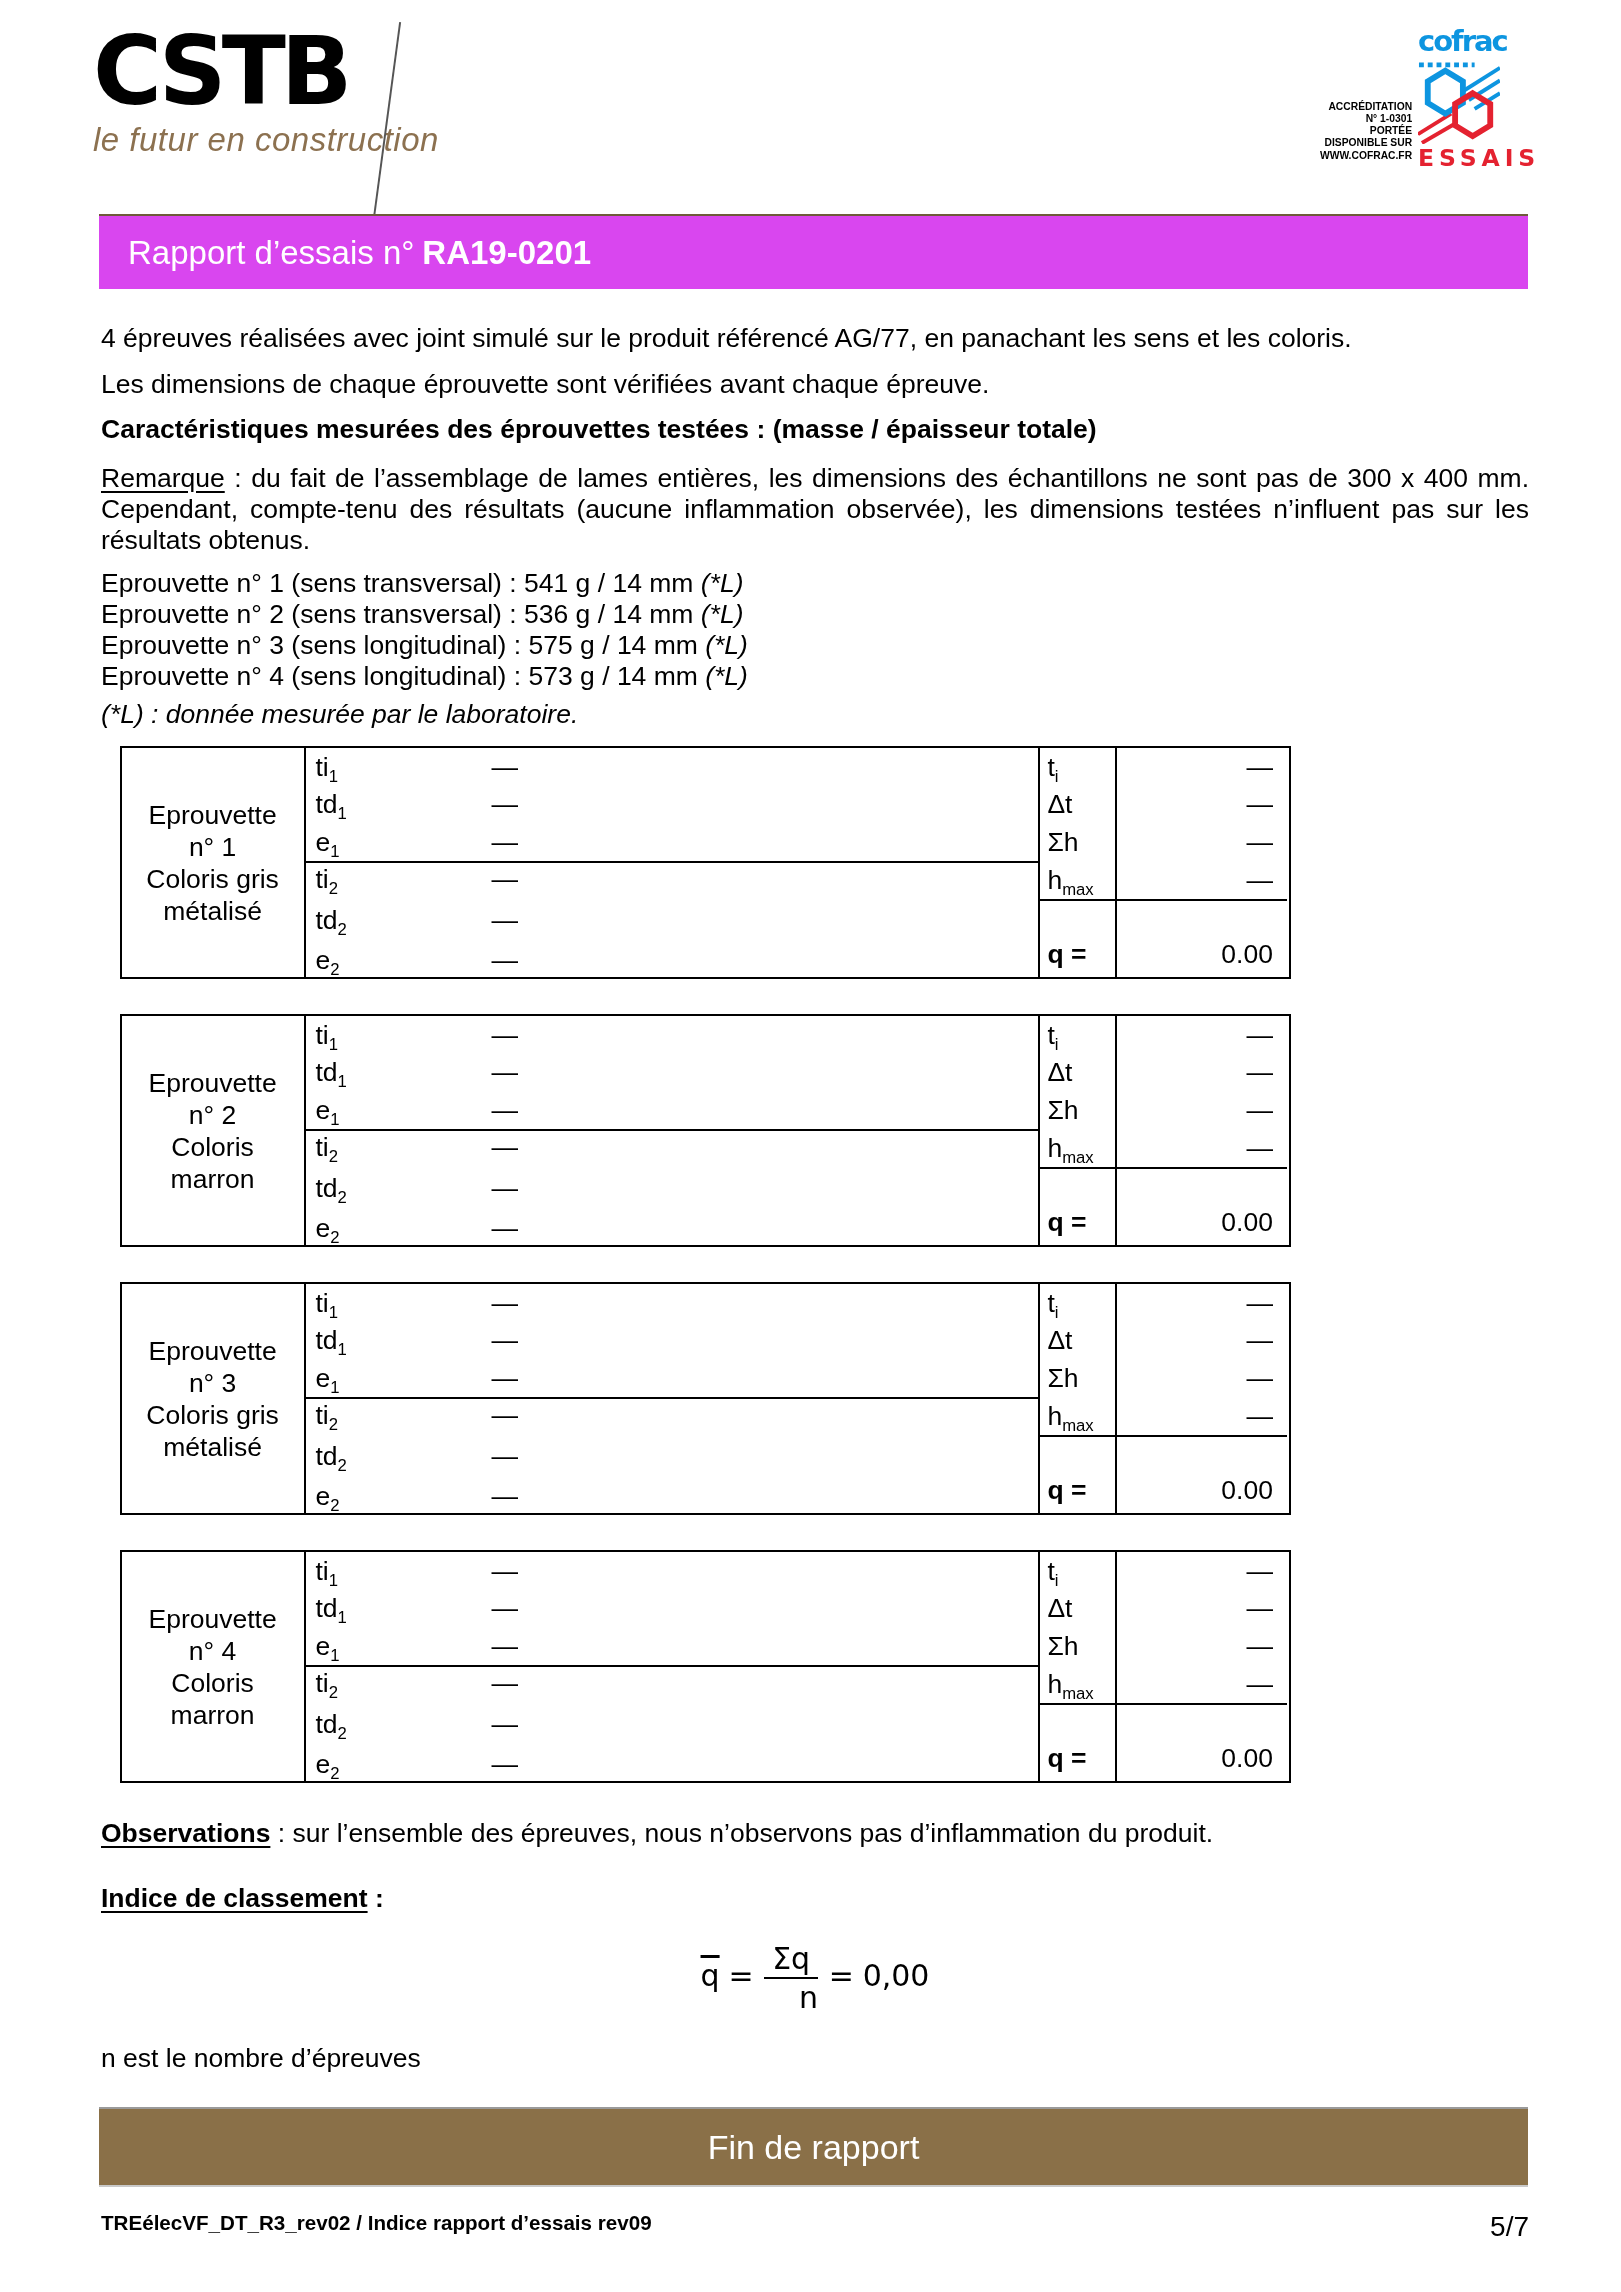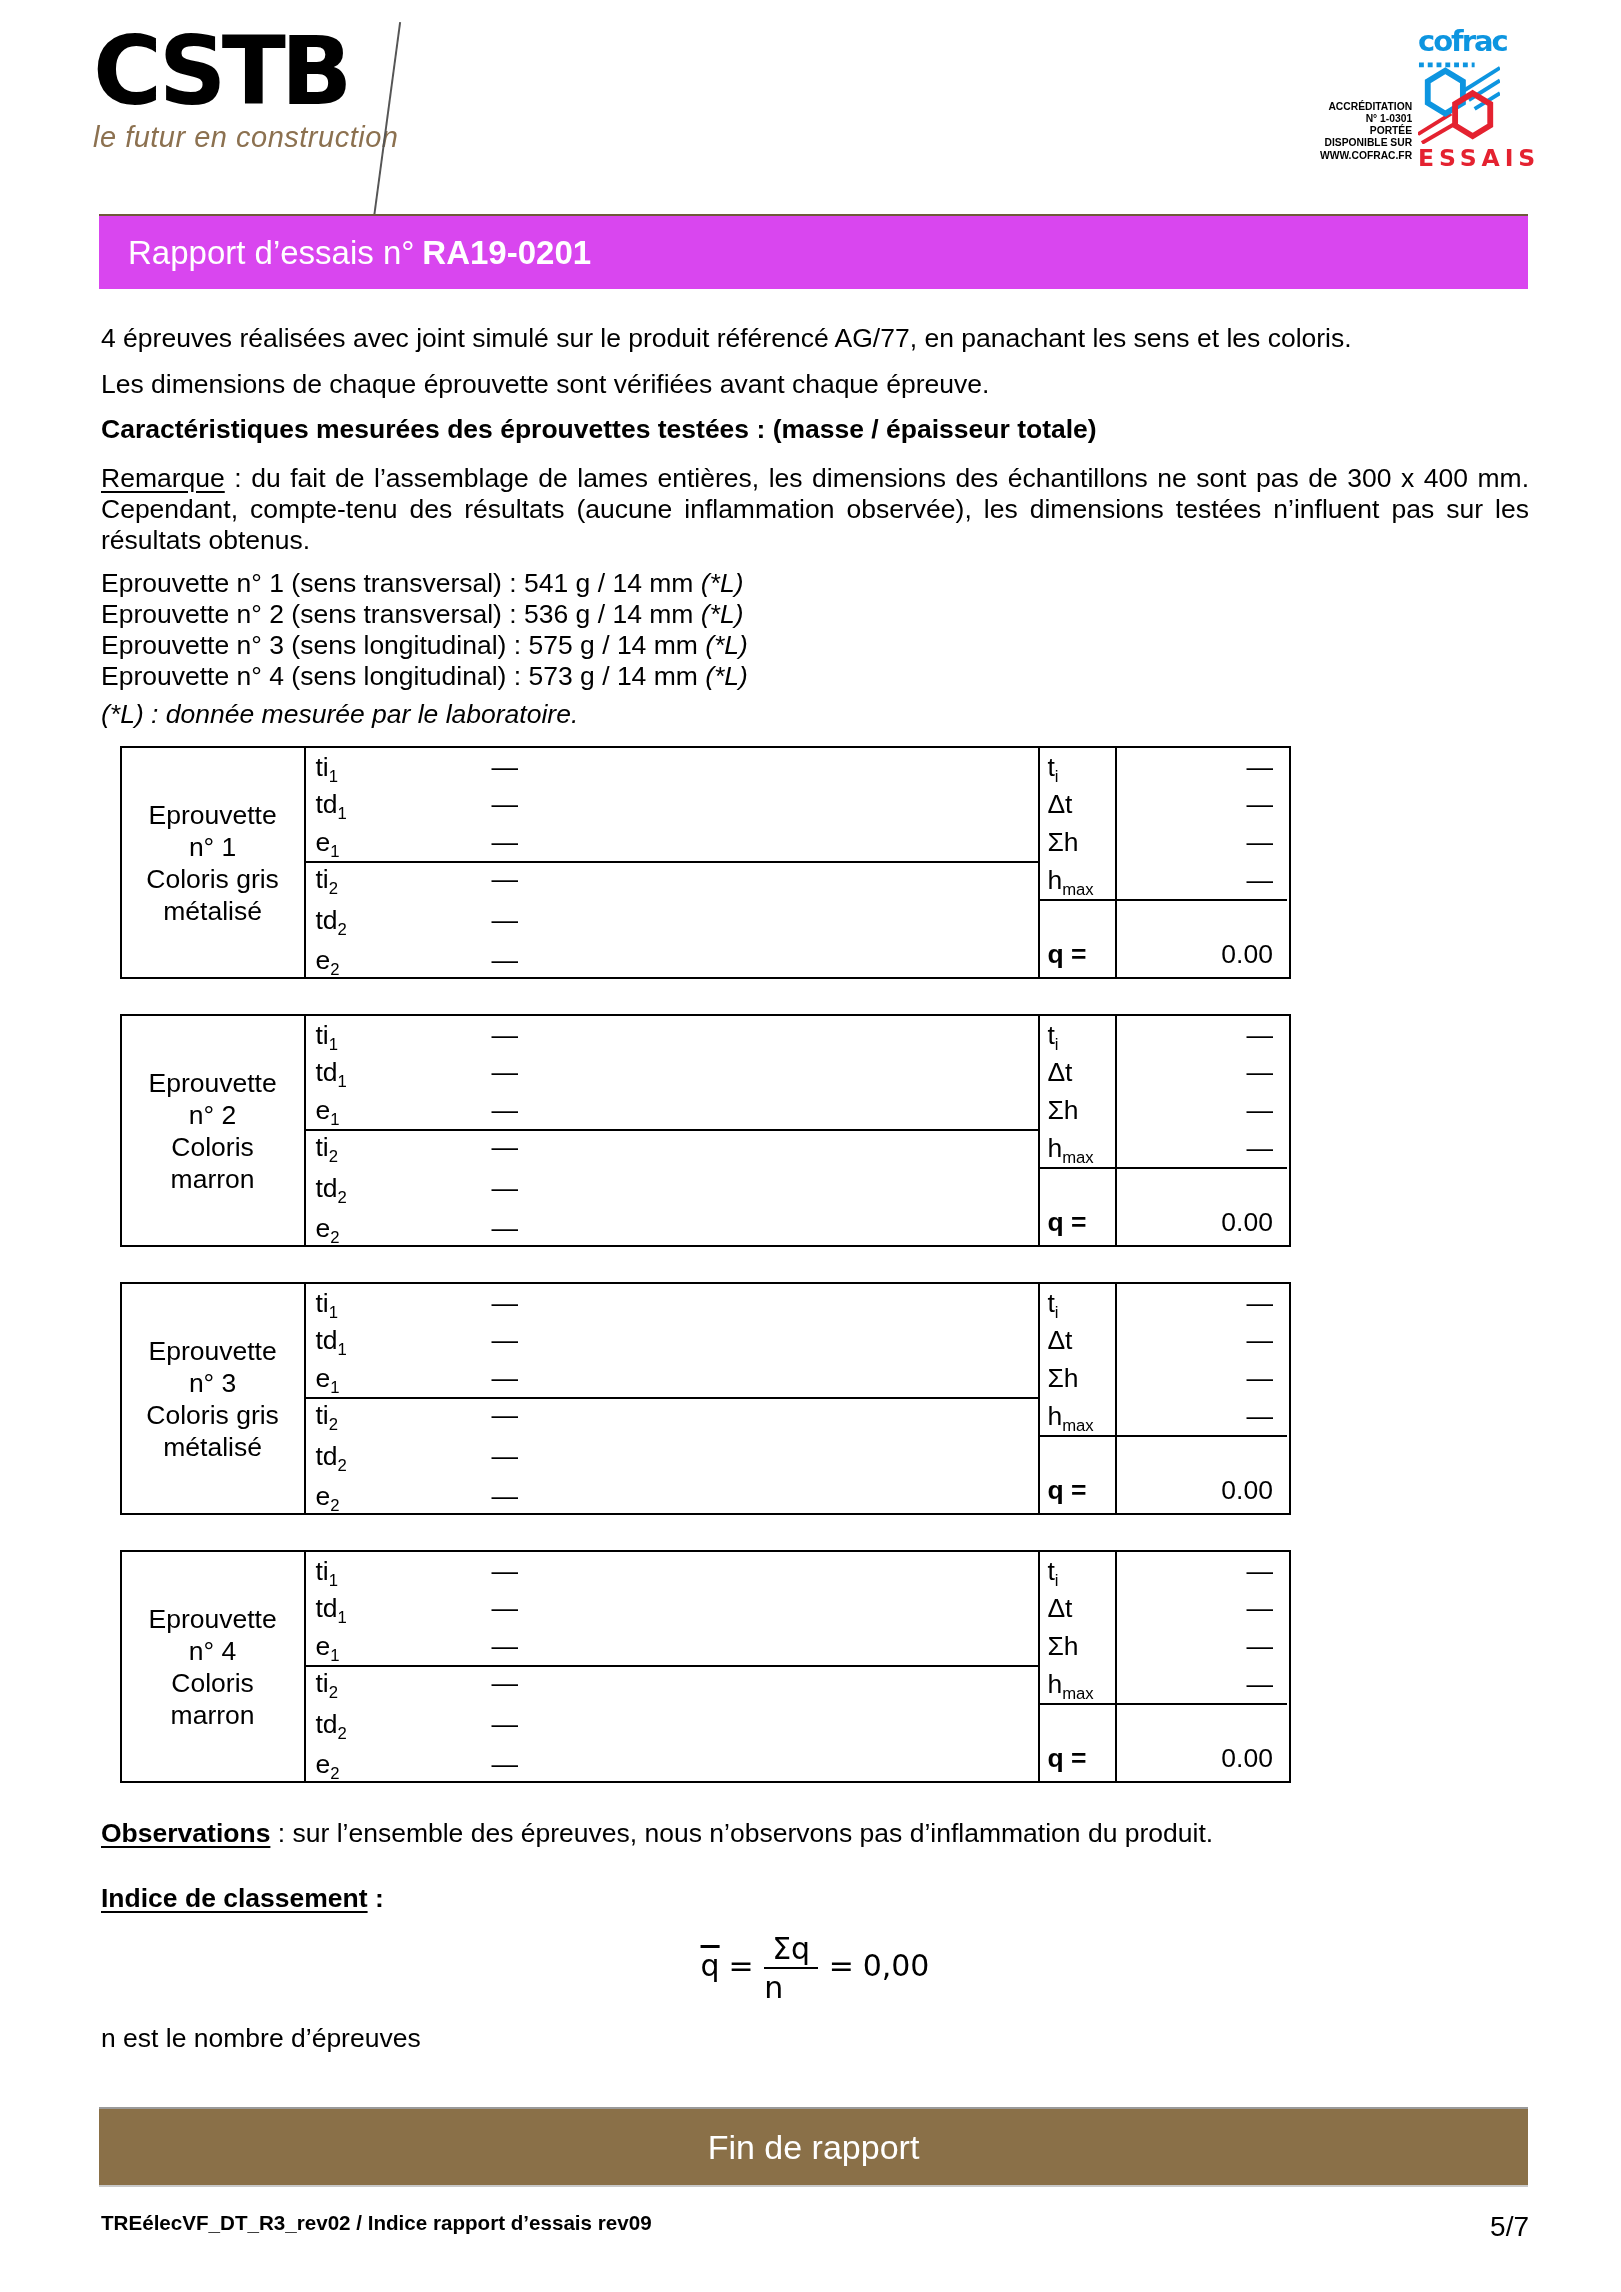--- a/index.html
+++ b/index.html
@@ -4,21 +4,21 @@
 <style>
   html,body{margin:0;padding:0;background:#e8e8e8;}
   .page{position:relative;width:1621px;height:2293px;background:#fff;overflow:hidden;
         font-family:"Liberation Sans",sans-serif;color:#000;margin:0 auto;}
 
   
   .masthead{position:absolute;left:0;top:0;width:100%;height:211px;}
   .brand{position:absolute;left:93px;top:23.5px;}
   .brand-name{font-family:"DejaVu Sans",sans-serif;font-size:94px;font-weight:bold;
               letter-spacing:-4.9px;line-height:1.02;}
-  .brand-tag{font-size:29px;font-style:italic;color:#8c7150;margin-top:2px;letter-spacing:0.5px;}
+  .brand-tag{font-size:33px;font-style:italic;color:#8c7150;margin-top:2px;letter-spacing:0.5px;}
   .brand-slash{position:absolute;left:365px;top:19.6px;}
 
   .cofrac{position:absolute;right:117px;top:27.4px;display:flex;align-items:flex-end;}
   .cofrac-accred{font-size:10.3px;font-weight:bold;line-height:12.3px;text-align:right;
                  white-space:pre-line;margin-right:5.9px;padding-bottom:8.8px;width:127px;}
   .cofrac-mark{width:86px;}
   .cofrac-word{color:#0d95e0;font-family:"DejaVu Sans",sans-serif;font-weight:bold;
                font-size:29px;line-height:1;letter-spacing:-2px;}
   .cofrac-hex{display:block;margin-top:2px;}
   .cofrac-essais{color:#e42230;font-family:"DejaVu Sans",sans-serif;font-weight:bold;
@@ -65,21 +65,21 @@
   .qlbl{width:75px;display:flex;align-items:flex-end;padding:0 0 7.8px 7.8px;font-weight:bold;}
   .qvals{flex:1;border-left:2.9px solid #000;display:flex;align-items:flex-end;
          justify-content:flex-end;padding:0 13.7px 7.8px 0;font-weight:normal;}
   sub{font-size:16.7px;line-height:0;}
 
   
   .obs{margin:0 0 34px !important;}
   .formula{text-align:center;font-size:30px;margin:13.7px 0 3.9px;font-family:"DejaVu Sans",sans-serif;}
   .fq{text-decoration:overline;}
   .feq{margin:0 8.8px;}
-  .frac{display:inline-block;vertical-align:middle;text-align:left;margin:4px 2px;}
+  .frac{display:inline-block;vertical-align:middle;text-align:right;margin:14px 2px;}
   .frac .num{display:block;border-bottom:2px solid #000;padding:0 7.8px 2.9px;}
   .frac .den{display:block;padding-top:2.9px;}
   .n-note{margin-top:15.7px !important;}
 
   .end-bar{position:absolute;left:99px;top:2107px;width:1429px;height:80px;background:#8a7048;
            color:#fff;display:flex;align-items:center;justify-content:center;font-size:34px;
            box-sizing:border-box;border-top:2px solid #9a9a9a;border-bottom:2px solid #c9c9c9;}
 
   .page-footer{position:absolute;left:101px;top:2211px;width:1428px;display:flex;
                justify-content:space-between;align-items:flex-start;}

